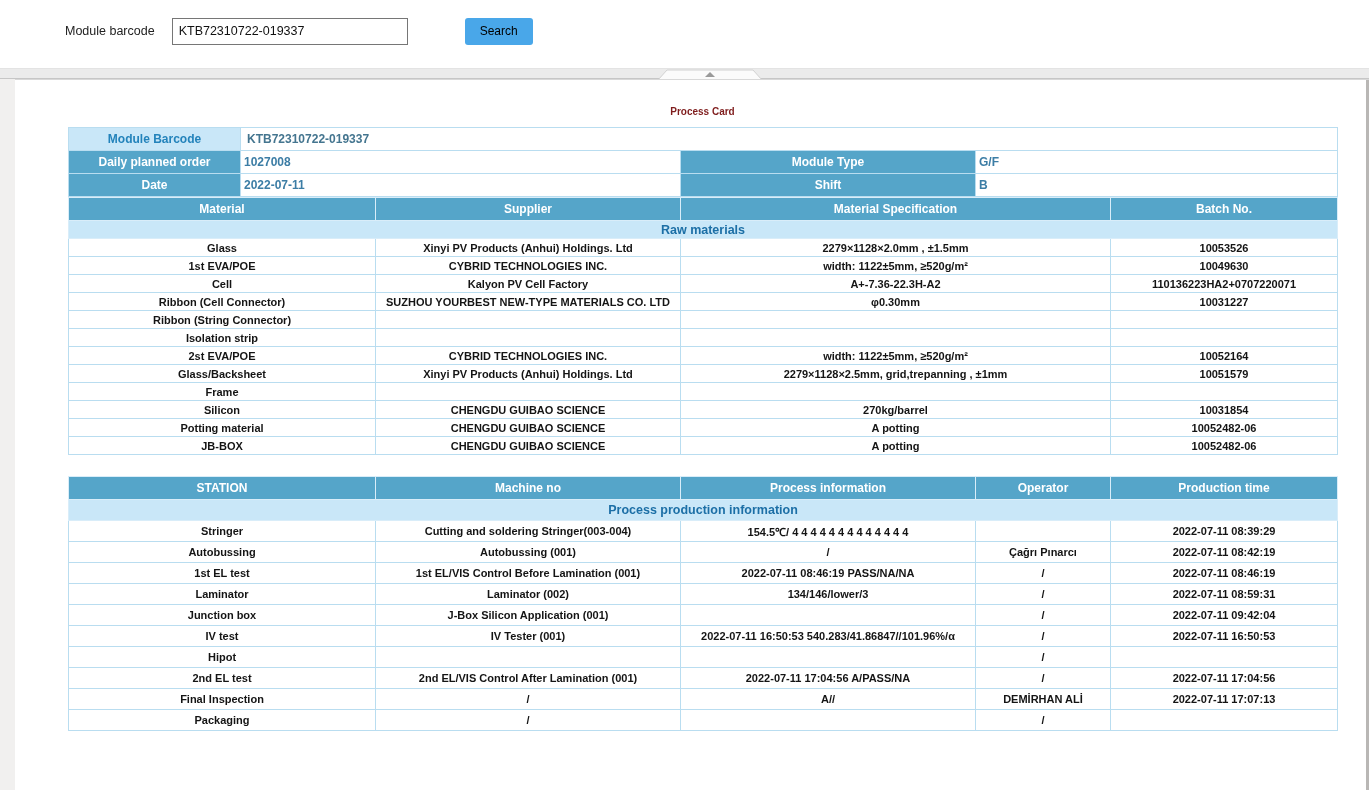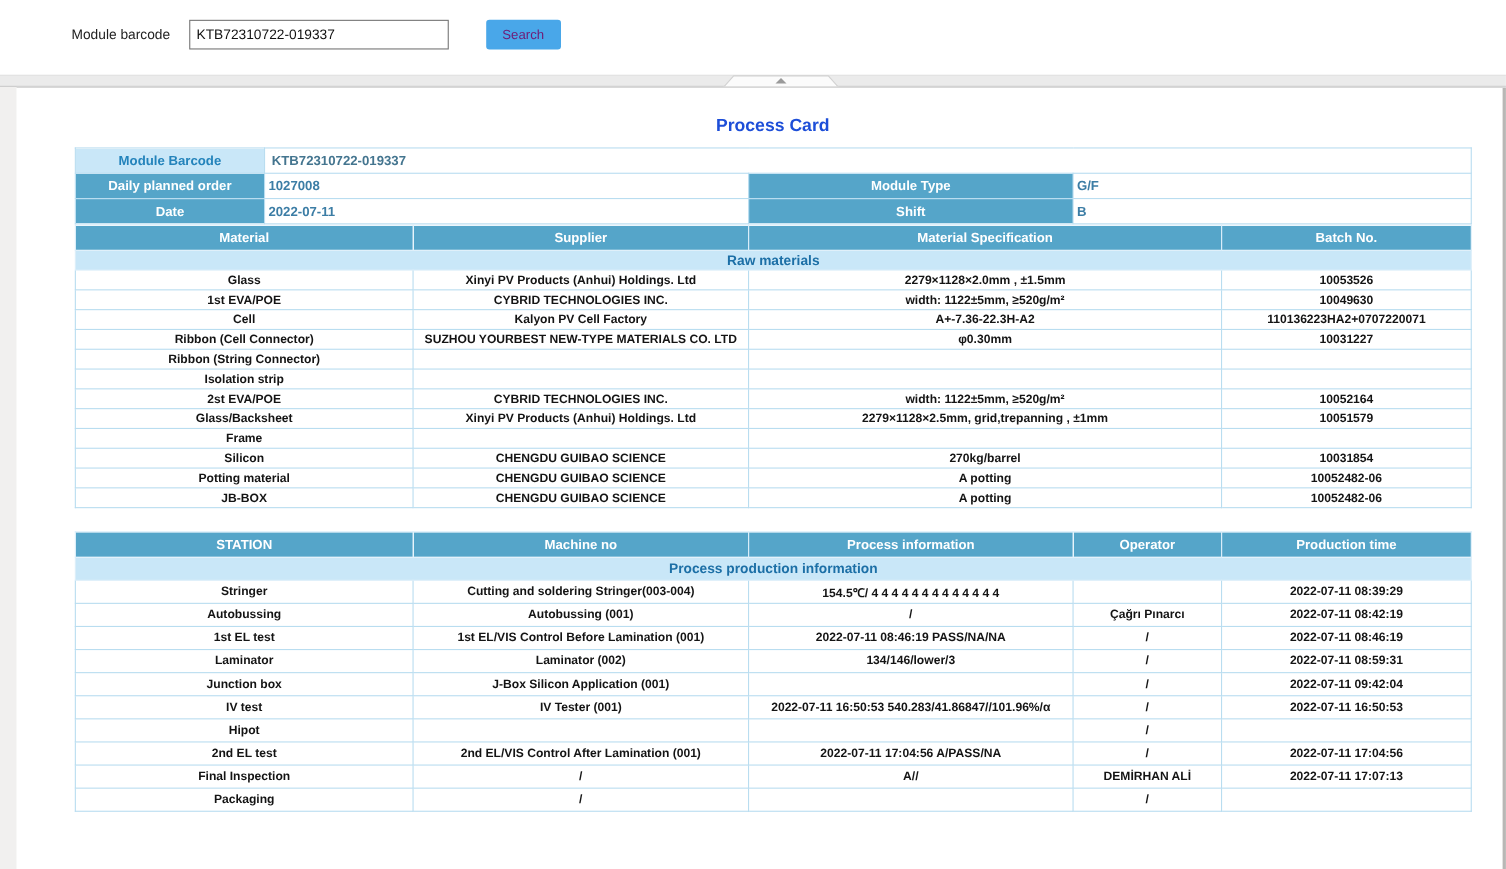--- a/index.html
+++ b/index.html
@@ -11,38 +11,38 @@
   }
 
   
   .topbar { height:62px; background:#fff; display:flex; align-items:center; padding-left:65px; }
   .topbar-label { font-size:12.5px; color:#222; margin-right:17px; }
   .barcode-input {
     width:236px; height:27px; border:1px solid #767676; font-size:12.5px;
     padding:0 6px; font-family:"Liberation Sans", sans-serif; color:#111; outline:none;
   }
   .search-btn {
-    margin-left:34px; width:68px; height:27px; background:#49a7e9; color:#701a75;
+    margin-left:57px; width:68px; height:27px; background:#49a7e9; color:#000000;
     border:none; border-radius:3px; font-size:12px; font-family:"Liberation Sans", sans-serif;
     cursor:pointer;
   }
 
   
   .splitter-area { position:relative; height:17px; background:#fff; }
   .splitter-bandline { position:absolute; left:0; right:0; top:6px; height:11px;
     background:#ebebeb; border-top:1px solid #e3e3e3; border-bottom:1px solid #c6c6c6; }
   .splitter-handle { position:absolute; left:657px; top:5px; width:106px; height:12px; cursor:pointer; }
 
   
   .main { position:relative; height:711px; background:#f1f0ef; }
   .panel { position:absolute; left:15px; top:0; right:0; bottom:0; background:#fff; border-top:1px solid #d8d8d8; }
   .vscroll { position:absolute; right:0; top:0; width:3px; height:100%; background:#b9b7b5; }
   .content { padding:26px 0 0 53px; }
 
-  .page-title { width:1269px; text-align:center; color:#1d4ed8; font-size:16px; font-weight:bold; margin-bottom:10px; }
+  .page-title { width:1269px; text-align:center; color:#7f1d1d; font-size:10px; font-weight:bold; margin-bottom:10px; }
 
   table { border-collapse:collapse; table-layout:fixed; width:1269px; }
   td, th { border:1px solid #b9ddf0; overflow:hidden; white-space:nowrap; padding:0 3px; }
 
   
   .info td { height:23px; font-size:12px; }
   .cell-teal  { background:#55a5c9; color:#fff; font-weight:bold; text-align:center; }
   .cell-light { background:#c9e7f8; color:#2383bb; font-weight:bold; text-align:center; }
   .cell-val   { color:#3c7da5; text-align:left; }
   .cell-val-left { color:#44758f; text-align:left; padding-left:6px; }

